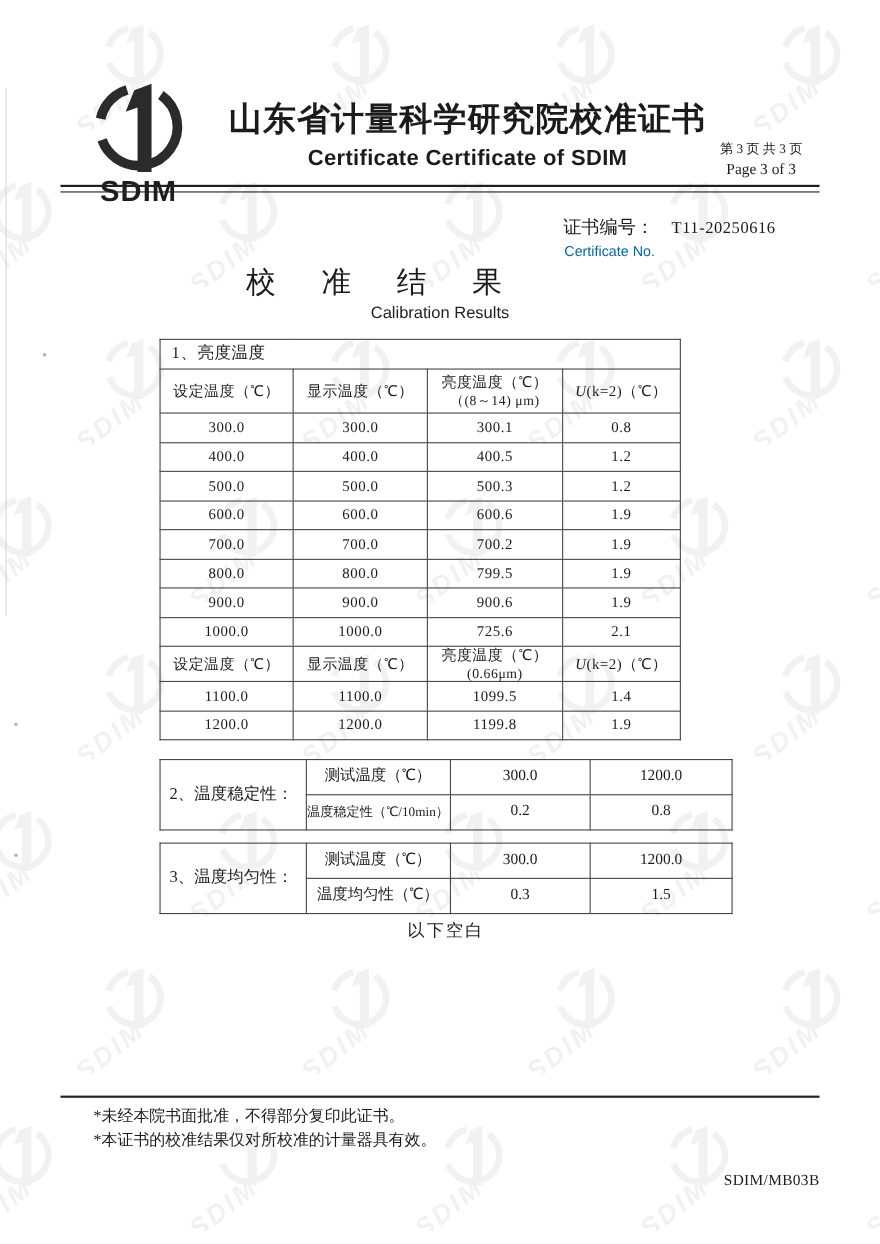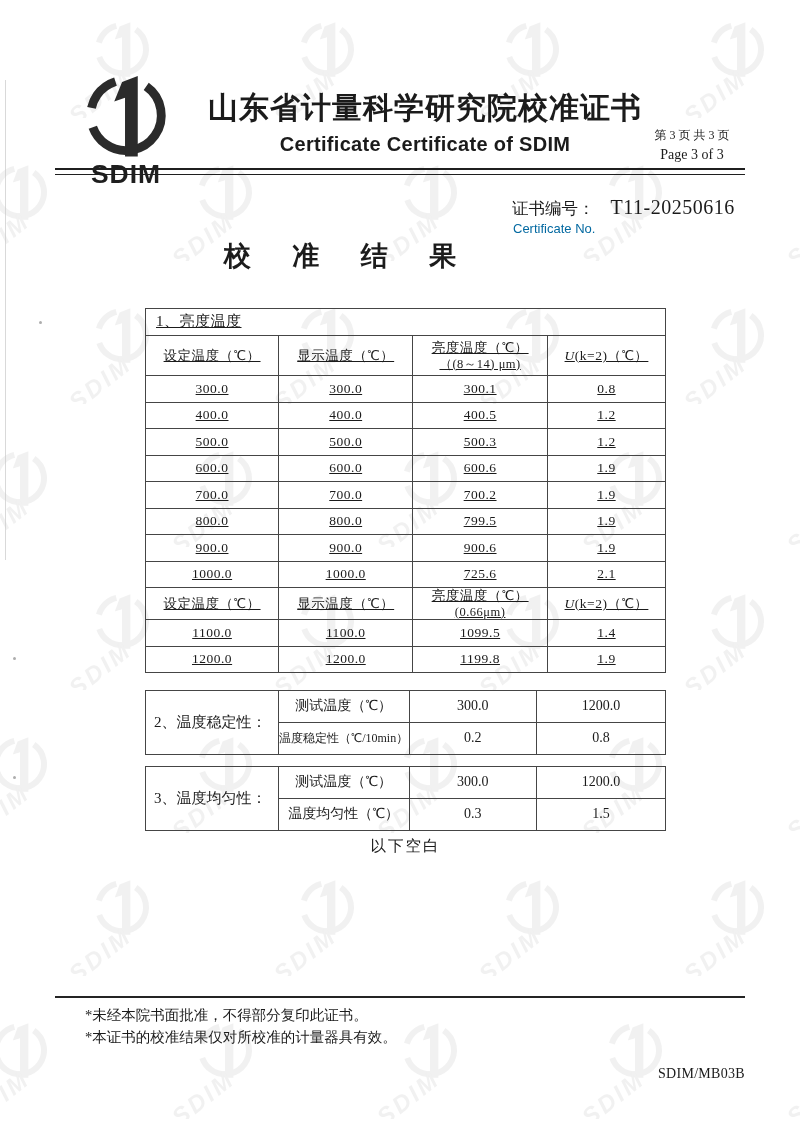--- a/index.html
+++ b/index.html
@@ -16,34 +16,34 @@
   .title-zh{left:185px;top:88px;width:480px;text-align:center;font-size:30px;font-weight:700;letter-spacing:1px;}
   .title-en{left:185px;top:133px;width:480px;text-align:center;font-size:20px;font-weight:700;
             font-family:"Liberation Sans",sans-serif;letter-spacing:.3px;}
   .pageinfo{left:633px;top:126px;width:118px;text-align:center;line-height:19px;}
   .pageinfo .zh{font-size:12px;}
   .pageinfo .en{font-size:14px;}
   .head-rule{left:55px;top:168px;width:690px;height:4px;border-top:2.5px solid #1f1f1f;border-bottom:1.5px solid #1f1f1f;}
 
   
   .certno{left:512px;top:196px;font-size:16.5px;white-space:nowrap;}
-  .certno .num{font-size:20px;margin-left:16px;letter-spacing:.5px;margin-top:15px;}
+  .certno .num{font-size:15px;margin-left:16px;letter-spacing:.5px;margin-top:15px;}
   .certno-en{left:513px;top:221px;font-size:13px;font-family:"Liberation Sans",sans-serif;color:#0369a1;}
 
   
-  .res-zh{left:0;top:238px;width:680px;text-align:center;font-size:27px;font-weight:700;
+  .res-zh{left:0;top:238px;width:680px;text-align:center;font-size:27px;font-weight:400;
           font-family:"Liberation Sans",sans-serif;letter-spacing:17px;text-indent:17px;}
   .res-en{left:0;top:276px;width:800px;text-align:center;font-size:15px;
           font-family:"Liberation Sans",sans-serif;color:#222;}
 
   
   .tbl{border-collapse:collapse;width:100%;table-layout:fixed;}
   .tbl td{border:1.6px solid #454545;text-align:center;vertical-align:middle;
           font-size:14px;padding:0;line-height:1.15;}
-  .t1wrap{left:145px;top:308px;width:521px;text-decoration:underline;}
+  .t1wrap{left:145px;top:308px;width:474px;}
   .t2wrap{left:145px;top:690px;width:521px;}
   .t3wrap{left:145px;top:766px;width:521px;}
   #t1 .title-row td{height:26px;text-align:left;padding-left:10px;font-size:15px;}
   #t1 .ha td{height:39px;}
   #t1 .hb td{height:31px;}
   #t1 .sub{display:block;font-size:12.5px;margin-top:1px;}
   #t1 tbody td{height:25.5px;font-size:13.5px;letter-spacing:.5px;}
   .u-it{font-style:italic;}
   .mini td{height:31px;}
   .mini .lbl{text-align:left;padding-left:8px;font-size:15px;}
@@ -208,20 +208,21 @@
     <div class="en">Page 3 of 3</div>
   </div>
   <div class="abs head-rule"></div>
 
   <div class="abs certno">
     <span>证书编号：</span><span class="num">T11-20250616</span>
   </div>
   <div class="abs certno-en">Certificate No.</div>
 
   <div class="abs res-zh">校 准 结 果</div>
+  <div class="abs res-en">Calibration Results</div>
 
   <div class="abs t1wrap">
     <table class="tbl" id="t1">
       <colgroup>
           <col style="width:25.6%">
           <col style="width:25.8%">
           <col style="width:25.9%">
           <col style="width:22.7%">
         </colgroup>
       <tbody>

